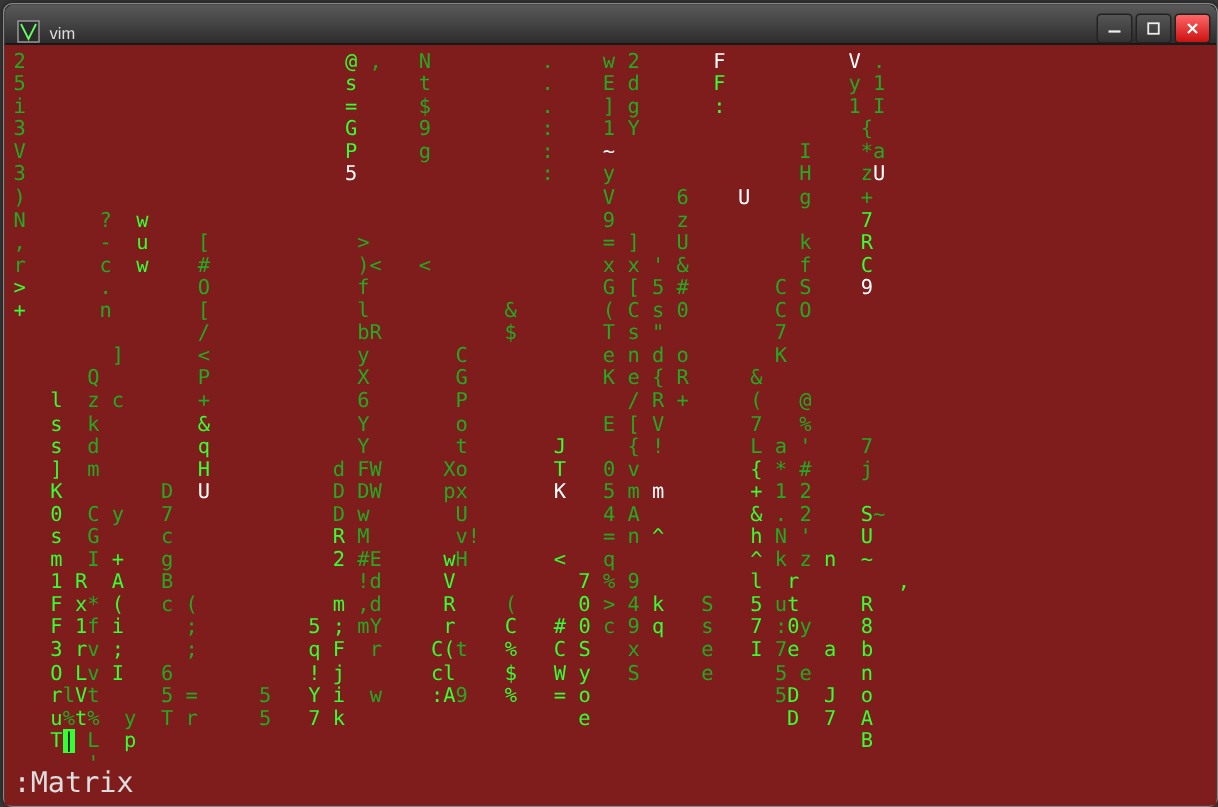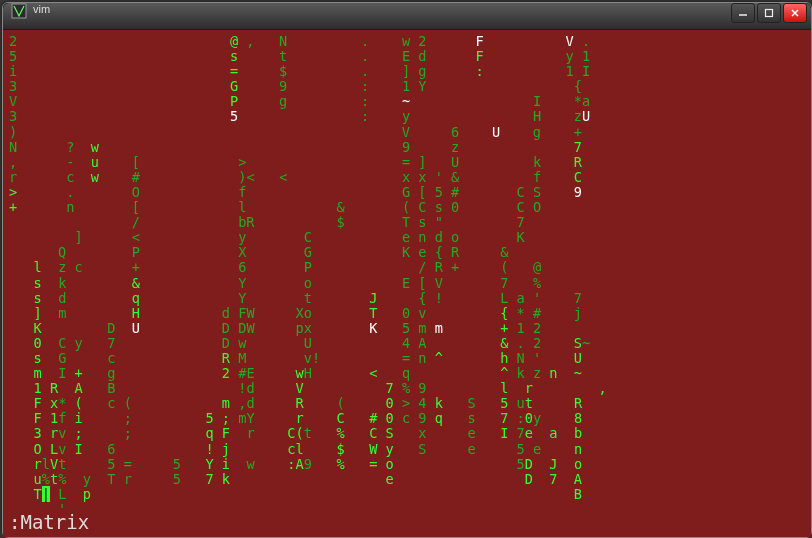--- a/index.html
+++ b/index.html
@@ -1,17 +1,17 @@
 <!DOCTYPE html>
 <html><head>
 <meta charset="utf-8">
 <style>
   html,body{margin:0;padding:0;background:#3a3a3a;width:812px;height:538px;overflow:hidden;font-family:monospace}
   .window{position:absolute;left:2px;top:2px;width:808px;height:534px;background:#000;border:1px solid #888;border-radius:6px;box-shadow:0 0 6px rgba(0,0,0,.6)}
-  .titlebar{height:26px;background:linear-gradient(to bottom,#5a5a5a,#2c2c2c);border-top-left-radius:6px;border-top-right-radius:6px;display:flex;align-items:flex-start;padding:0 4px;border-bottom:1px solid #1a1a1a}
+  .titlebar{height:26px;background:linear-gradient(to bottom,#5a5a5a,#2c2c2c);border-top-left-radius:6px;border-top-right-radius:6px;display:flex;align-items:flex-end;padding:0 4px;border-bottom:1px solid #1a1a1a}
   .app-icon{width:16px;height:16px;margin-left:4px;display:flex;align-items:center;justify-content:center}
   .spacer{flex:1}
   .winbtn{width:22px;height:18px;margin-left:2px;display:flex;align-items:center;justify-content:center;border:1px solid #222;border-radius:3px;background:linear-gradient(to bottom,#555,#333)}
   .winbtn.close{background:linear-gradient(to bottom,#f66,#c11)}
   .winbtn svg{display:block}
   .content{position:absolute;left:0;top:27px;right:0;bottom:0;background:#7f1d1d;padding:4px 6px;box-sizing:border-box}
   #grid{font-family:"Bitstream Vera Sans Mono","DejaVu Sans Mono","Courier New",monospace;font-size:13.6px;line-height:15.1px;white-space:pre;letter-spacing:0}
   .c0{color:#22aa22}          
   .c1{color:#33ff33}          
   .c2{color:#ffffff}          

